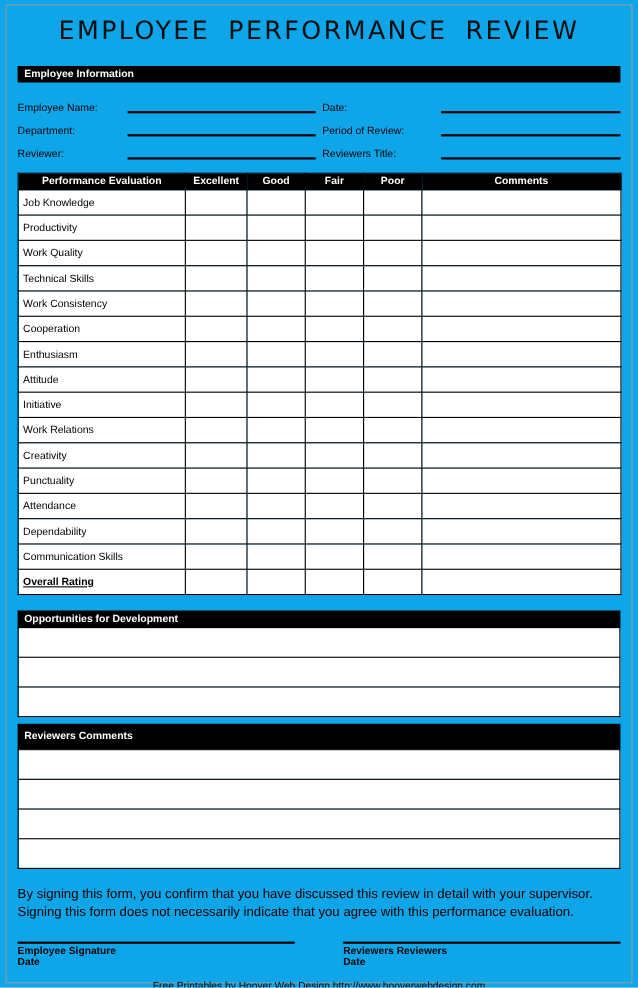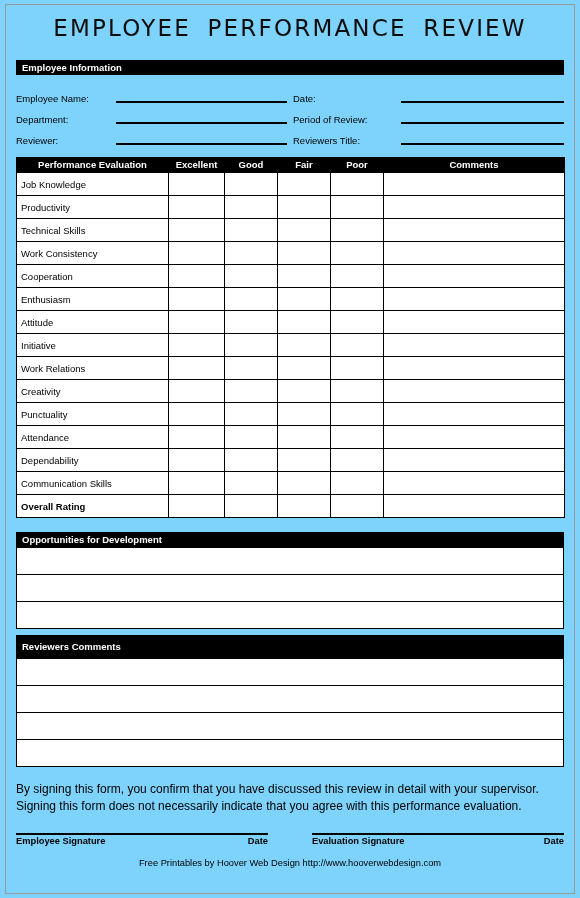--- a/index.html
+++ b/index.html
@@ -8,21 +8,21 @@
     background: #ffffff;
   }
   body {
     font-family: "Liberation Sans", sans-serif;
     -webkit-font-smoothing: antialiased;
   }
   #page {
     position: relative;
     width: 580px;
     height: 898px;
-    background: #7dd3fc;
+    background: #0ea5e9;
     box-sizing: border-box;
     overflow: hidden;
   }
   #page-frame {
     position: absolute;
     left: 5px;
     top: 4px;
     width: 570px;
     height: 890px;
     border: 1px solid #9a9a9a;
@@ -129,20 +129,21 @@
     font-size: 9.5px;
     color: #000;
     padding-left: 4px;
     text-align: left;
   }
   tr.overall td {
     background: #c0c0c0;
   }
   tr.overall td.crit {
     font-weight: bold;
+    text-decoration: underline;
   }
 
   
   .lined-block {
     width: 548px;
     border-collapse: collapse;
     table-layout: fixed;
   }
   .lined-block td {
     border: 1.5px solid #000;
@@ -175,20 +176,21 @@
     border-top: 2px solid #000;
     height: 0;
   }
   .sig-labels {
     display: flex;
     justify-content: space-between;
     font-size: 9.3px;
     font-weight: bold;
     color: #000;
     padding-top: 1px;
+    flex-direction: column;
   }
 
   .credit {
     margin-top: 12px;
     text-align: center;
     font-size: 9.3px;
     color: #000;
   }
 </style>
 </head>
@@ -264,20 +266,28 @@
           </tr>
           <tr>
             <td class="crit">Productivity</td>
             <td></td>
             <td></td>
             <td></td>
             <td></td>
             <td></td>
           </tr>
           <tr>
+            <td class="crit">Work Quality</td>
+            <td></td>
+            <td></td>
+            <td></td>
+            <td></td>
+            <td></td>
+          </tr>
+          <tr>
             <td class="crit">Technical Skills</td>
             <td></td>
             <td></td>
             <td></td>
             <td></td>
             <td></td>
           </tr>
           <tr>
             <td class="crit">Work Consistency</td>
             <td></td>
@@ -416,21 +426,21 @@
       <div class="sig-block">
         <div class="sig-line"></div>
         <div class="sig-labels">
           <span>Employee Signature</span>
           <span>Date</span>
         </div>
       </div>
       <div class="sig-block second">
         <div class="sig-line"></div>
         <div class="sig-labels">
-          <span>Evaluation Signature</span>
+          <span>Reviewers Reviewers</span>
           <span>Date</span>
         </div>
       </div>
     </div>
 
     <div class="credit">Free Printables by Hoover Web Design http://www.hooverwebdesign.com</div>
 
   </div>
 </div>
 

